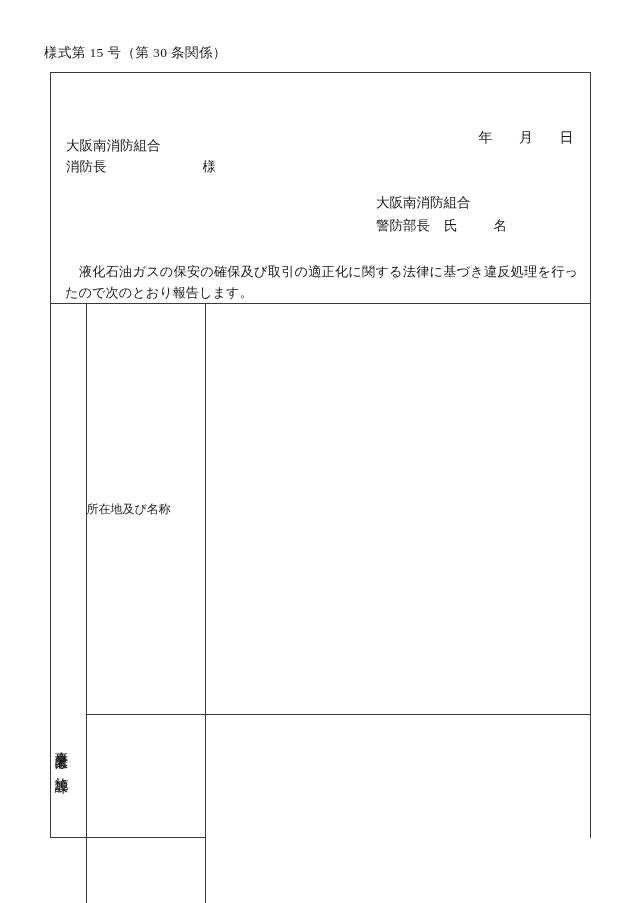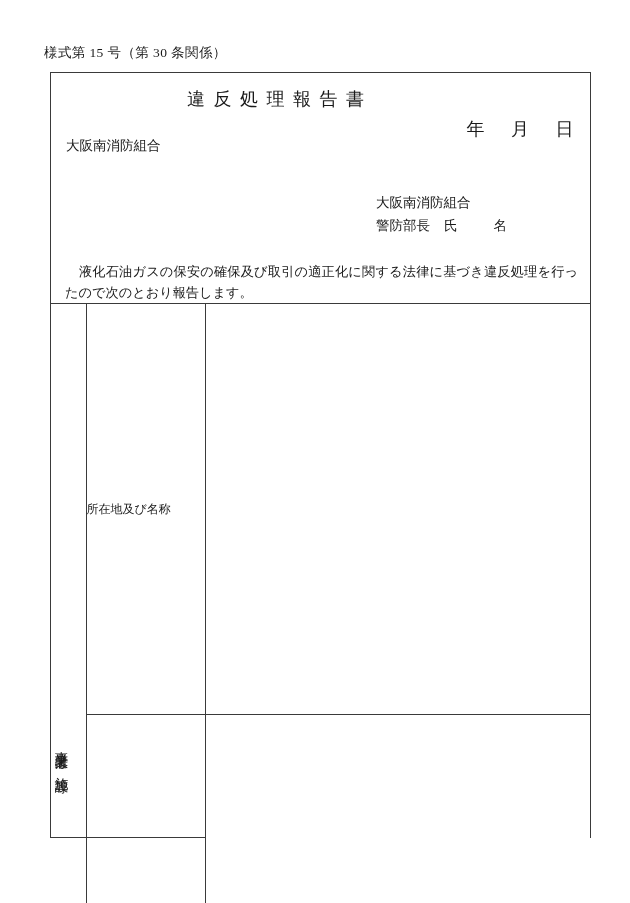--- a/index.html
+++ b/index.html
@@ -53,22 +53,22 @@
     font-size: 18px;
     letter-spacing: 8.5px;
     text-indent: 8.5px;
     padding-right: 90px;
     box-sizing: border-box;
   }
 
   .date-line {
     position: absolute;
     right: 16px;
-    top: 44px;
-    font-size: 18px;
+    top: 56px;
+    font-size: 14px;
     letter-spacing: 0.5px;
     white-space: nowrap;
   }
   .date-line .sp { display: inline-block; width: 26px; }
 
   .addressee {
     position: absolute;
     left: 15px;
     top: 62px;
     font-size: 13.5px;
@@ -151,28 +151,30 @@
 </style>
 </head>
 <body>
 
 <div class="form-number">様式第 15 号（第 30 条関係）</div>
 
 <div class="sheet">
 
   <div class="header-block">
 
-    <div class="doc-title">違反処理報告書</div>
 
     <div class="date-line">
       <span>年</span><span class="sp"></span><span>月</span><span class="sp"></span><span>日</span>
     </div>
 
     <div class="addressee">
       <div>大阪南消防組合</div>
+      <div class="row2">
+        <span>消防長</span><span class="gap"></span><span>様</span>
+      </div>
     </div>
 
     <div class="sender">
       <div>大阪南消防組合</div>
       <div class="line2">
         <span>警防部長</span><span class="gap1"></span><span>氏</span><span class="gap2"></span><span>名</span>
       </div>
     </div>
 
     <div class="statement">液化石油ガスの保安の確保及び取引の適正化に関する法律に基づき違反処理を行ったので次のとおり報告します。</div>

